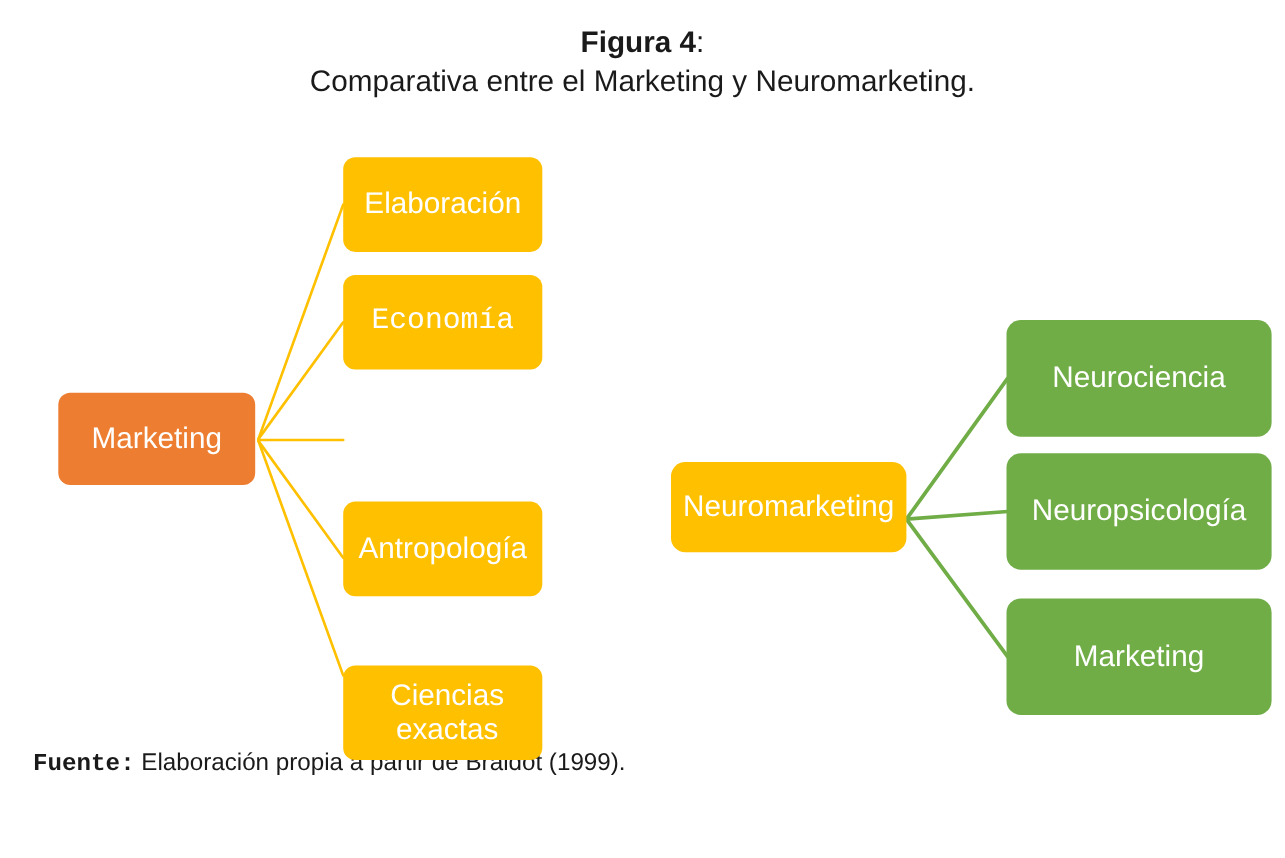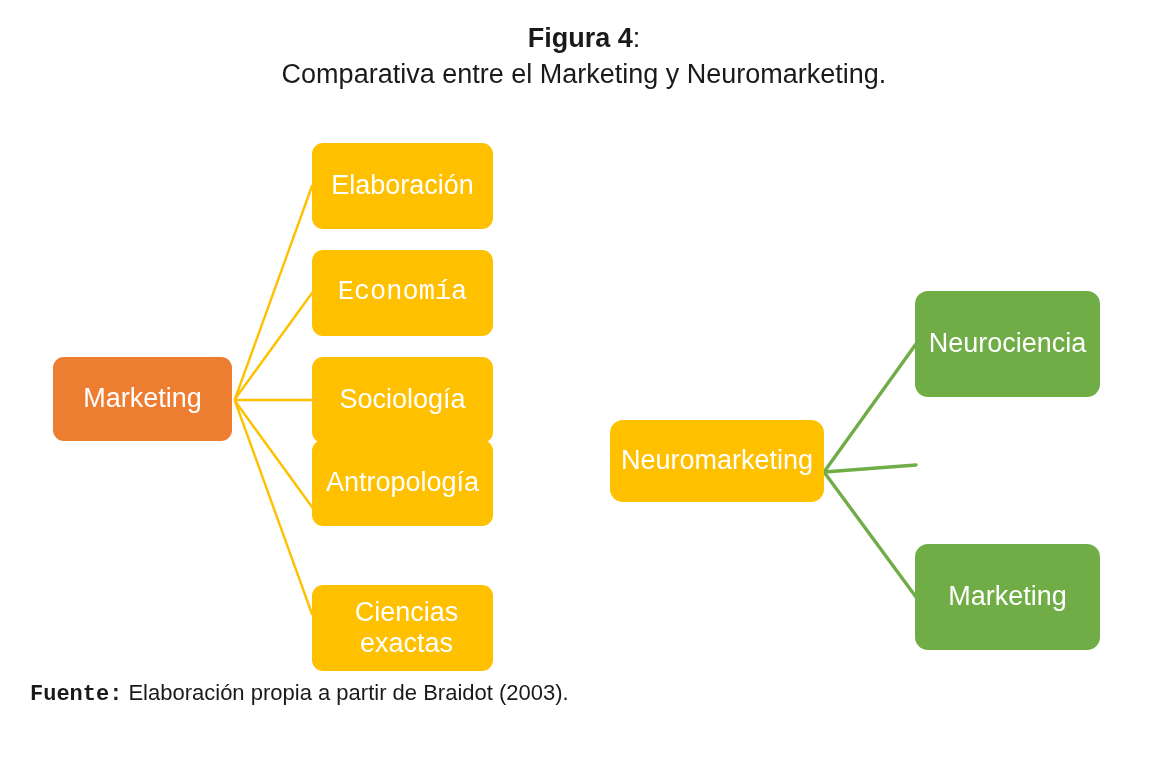--- a/index.html
+++ b/index.html
@@ -57,26 +57,26 @@
   .node.orange{background:var(--root-orange);}
   .node.gold{background:var(--gold);}
   .node.green{background:var(--green);}
 
   
   .mk-root      {left:53px;  top:357px; width:179px; height:84px;}
   .mk-child     {left:312px; width:181px; height:86px;}
   .mk-child-0   {top:143px;}
   .mk-child-1   {top:250px;font-family:Liberation Mono, monospace;}
   .mk-child-2   {top:357px;}
-  .mk-child-3   {top:440px;}
-  .mk-child-4   {top:585px;padding-left:16px;}
+  .mk-child-3   {top:456px;}
+  .mk-child-4   {top:605px;padding-left:16px;}
 
   
   .nm-root      {left:610px; top:420px; width:214px; height:82px; border-radius:13px;}
-  .nm-child     {left:915px; width:185px; height:106px; border-radius:13px;}
+  .nm-child     {left:915px; width:241px; height:106px; border-radius:13px;}
   .nm-child-0   {top:291px;}
   .nm-child-1   {top:412px;}
   .nm-child-2   {top:544px;}
 
   .source-line{
     position:absolute;
     left:30px;
     top:680px;
     font-size:22px;
   }
@@ -106,25 +106,25 @@
     <g stroke="#70AD47" stroke-width="3.4" stroke-linecap="round">
       <line x1="824" y1="472" x2="916" y2="344"></line>
       <line x1="824" y1="472" x2="916" y2="465"></line>
       <line x1="824" y1="472" x2="916" y2="597"></line>
     </g>
   </svg>
 
   <div class="node orange mk-root">Marketing</div>
   <div class="node gold mk-child mk-child-0">Elaboración</div>
   <div class="node gold mk-child mk-child-1">Economía</div>
-  <div class="node gold mk-child mk-child-2">Sociología</div>
   <div class="node gold mk-child mk-child-3">Antropología</div>
   <div class="node gold mk-child mk-child-4">Ciencias exactas</div>
 
   <div class="node gold nm-root">Neuromarketing</div>
   <div class="node green nm-child nm-child-0">Neurociencia</div>
+  <div class="node green nm-child nm-child-1">Neuropsicología</div>
   <div class="node green nm-child nm-child-2">Marketing</div>
 
   <div class="source-line">
-    <span class="src-label">Fuente:</span><span class="src-text">Elaboración propia a partir de Braidot (2003).</span>
+    <span class="src-label">Fuente:</span><span class="src-text">Elaboración propia a partir de Braidot (1999).</span>
   </div>
 
 </div>
 
 </body></html>

